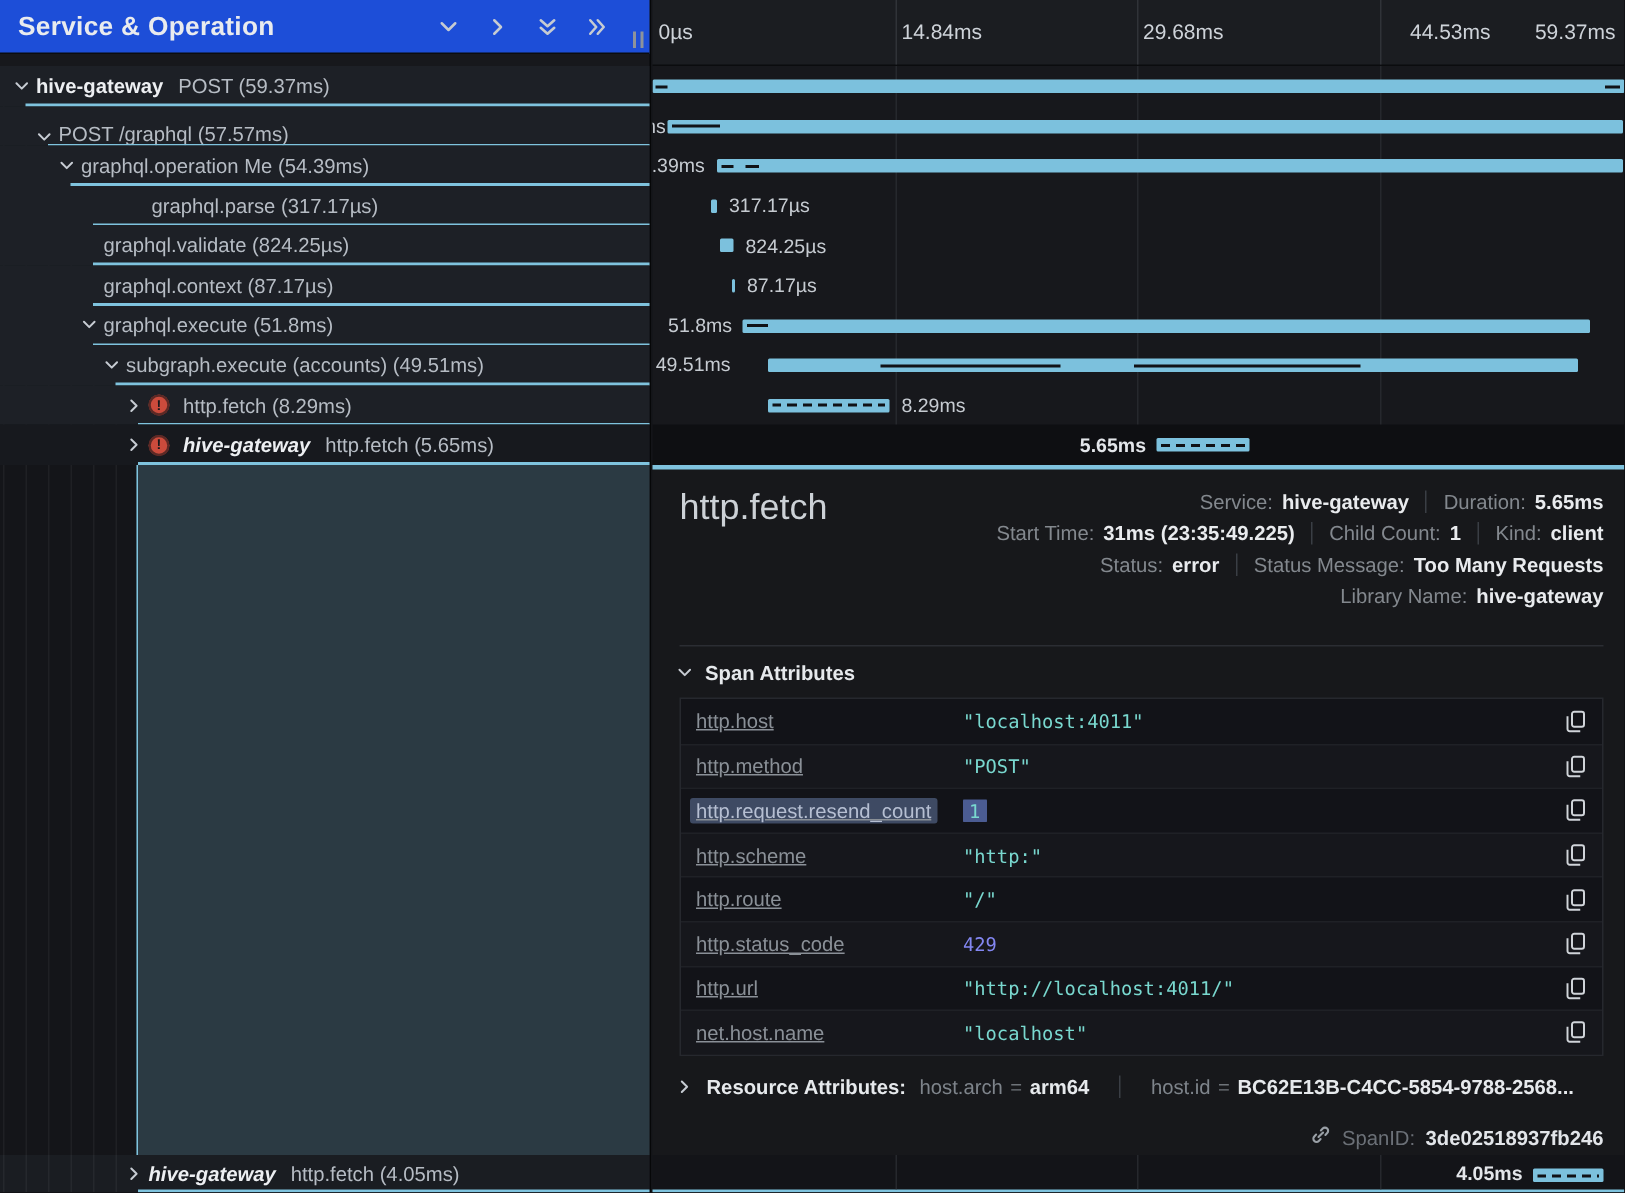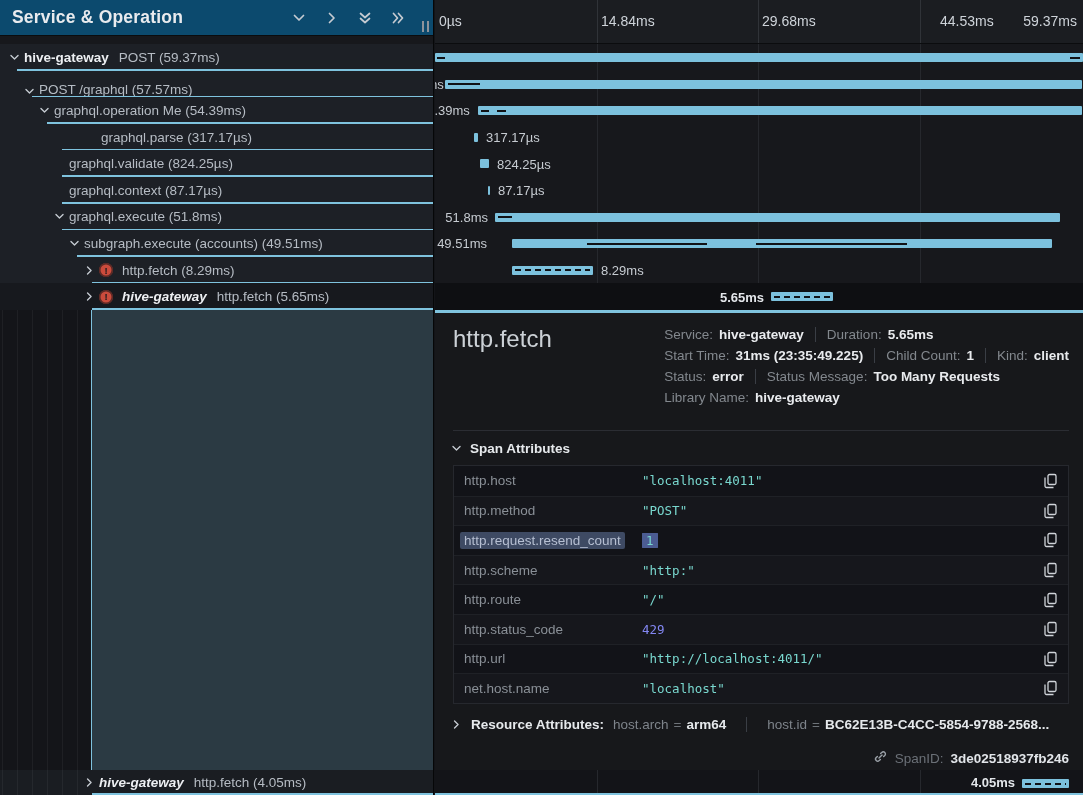--- a/index.html
+++ b/index.html
@@ -3,21 +3,21 @@
 <meta charset="utf-8">
 <style>
   * { margin:0; padding:0; box-sizing:border-box; }
   html,body { background:#0e0f11; }
   .app { position:relative; width:1083px; height:795px; background:#131418; overflow:hidden;
          font-family:"Liberation Sans", sans-serif; }
 
   
   .left-panel { position:absolute; left:0; top:0; width:434px; height:795px;
                 background:#17181c; border-right:1px solid #060708; }
-  .lp-header { position:absolute; top:0; left:0; right:0; height:36px; background:#0c4a6e;
+  .lp-header { position:absolute; top:0; left:0; right:0; height:36px; background:#1d4ed8;
                border-bottom:1px solid #0b0c0e; display:flex; align-items:center; padding:0 12px; }
   .lp-title { font-size:17.5px; font-weight:700; color:#e9ebee; letter-spacing:.2px; }
   .lp-icons { margin-left:auto; display:flex; gap:19px; align-items:center; padding-right:16px; }
   .lp-icons svg { cursor:pointer; }
   svg.chev { stroke:#c6cbd2; fill:none; stroke-width:1.7; stroke-linecap:round; stroke-linejoin:round; }
   .resize-handle { position:absolute; right:4px; bottom:3px; display:flex; gap:3px; }
   .resize-handle i { display:block; width:2px; height:11px; background:#8d939b; }
 
   .guides { position:absolute; inset:0; pointer-events:none; z-index:0; }
   .guide { position:absolute; top:0; bottom:0; width:1px; background:rgba(255,255,255,0.05); }
@@ -58,34 +58,34 @@
   .mark.dashed { background:repeating-linear-gradient(90deg,#101216 0 6px,transparent 6px 10px); }
   .blabel { position:absolute; top:50%; transform:translateY(-50%); font-size:13px;
             color:#c6cbd1; white-space:nowrap; }
   .sel .blabel, .tl-bottom .blabel { color:#e3e6ea; font-weight:700; }
 
   
   .detail { position:absolute; top:310px; left:0; right:0; height:460px; background:#17181b;
             border-top:3px solid #7fc3de; }
   .d-title { position:absolute; left:18px; top:12px; font-size:24px; color:#ccd1d6; font-weight:400; }
   .d-meta { position:absolute; right:14px; top:14px; display:flex; flex-direction:column;
-            align-items:flex-start; gap:6px; font-size:13.5px; }
+            align-items:flex-end; gap:6px; font-size:13.5px; }
   .mline { display:flex; align-items:center; }
   .mlabel { color:#83888e; margin-right:6px; white-space:nowrap; }
   .mvalue { color:#e9ebee; font-weight:700; white-space:nowrap; }
   .mdiv { width:1px; height:15px; background:#3a3e45; margin:0 11px; }
   .d-hr { position:absolute; left:18px; right:14px; top:117px; height:1px; background:#2b2d33; }
   .sa-header { position:absolute; left:16px; top:128px; display:flex; align-items:center; gap:8px;
                font-size:13.5px; font-weight:700; color:#e6e9ec; cursor:pointer; }
   .attr-table { position:absolute; left:18px; right:14px; top:152px; border:1px solid #26282e; }
   .arow { display:flex; align-items:center; height:29.6px; padding:0 10px 0 10px; font-size:13.5px; }
   .arow:nth-child(odd) { background:#121318; }
   .arow:nth-child(even) { background:#16171c; }
   .arow + .arow { border-top:1px solid #1f2126; }
-  .akey { width:178px; color:#8a9097; flex:none; white-space:nowrap; }
+  .akey { width:178px; color:#8a9097; flex:none; white-space:nowrap;text-decoration:underline; }
   .aval { flex:1; font-family:"DejaVu Sans Mono", monospace; font-size:12.5px; color:#79d8cf;
           white-space:nowrap; overflow:hidden; }
   .aval.num { color:#8387f2; }
   .sel-key { background:#3e4a63; color:#b6bfd2; padding:1px 4px; border-radius:2px; margin-left:-4px; }
   .sel-val { background:#4b5c92; padding:1px 4px; border-radius:2px; }
   .copy-btn { width:26px; display:flex; justify-content:flex-end; cursor:pointer; flex:none; }
   .copy-btn svg { stroke:#d0d4d9; fill:none; stroke-width:1.3; stroke-linejoin:round; }
   .res-row { position:absolute; left:16px; top:404px; display:flex; align-items:center;
              font-size:13.5px; gap:9px; cursor:pointer; }
   .res-label { font-weight:700; color:#e6e9ec; }

